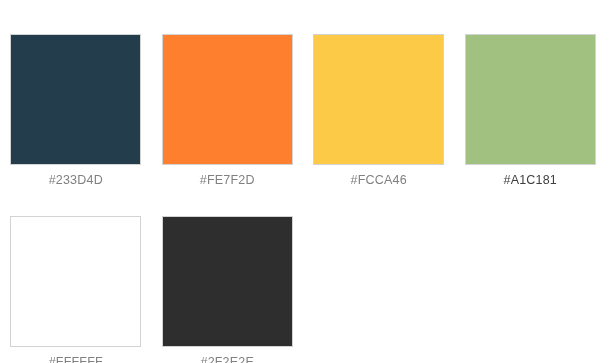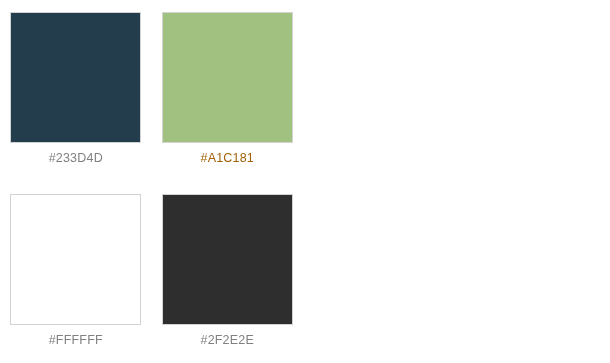--- a/index.html
+++ b/index.html
@@ -27,20 +27,21 @@
     box-sizing: border-box;
   }
   .swatch-cell {
     width: 151.5px;
     height: 181.5px;
     box-sizing: border-box;
     display: flex;
     flex-direction: column;
     align-items: center;
     padding-top: 12px;
+    margin-top: 22px;
   }
   .swatch-chip {
     width: 131px;
     height: 131px;
     box-sizing: border-box;
     border: 1px solid #d3d3d3;
     flex: 0 0 auto;
   }
   .swatch-label {
     margin-top: 8px;
@@ -58,25 +59,33 @@
 
 <div class="palette">
 
   <div class="palette-row">
 
     <div class="swatch-cell">
       <div class="swatch-chip" style="background: rgb(35, 61, 77); border-color: rgb(211, 211, 211);"></div>
       <div class="swatch-label" style="color: rgb(128, 128, 128);">#233D4D</div>
     </div>
 
+    <div class="swatch-cell">
+      <div class="swatch-chip" style="background: rgb(254, 127, 45); border-color: rgb(211, 211, 211);"></div>
+      <div class="swatch-label" style="color: rgb(128, 128, 128);">#FE7F2D</div>
+    </div>
 
+    <div class="swatch-cell">
+      <div class="swatch-chip" style="background: rgb(252, 202, 70); border-color: rgb(211, 211, 211);"></div>
+      <div class="swatch-label" style="color: rgb(128, 128, 128);">#FCCA46</div>
+    </div>
 
     <div class="swatch-cell">
       <div class="swatch-chip" style="background: rgb(161, 193, 129); border-color: rgb(211, 211, 211);"></div>
-      <div class="swatch-label" style="color: #a16207;">#A1C181</div>
+      <div class="swatch-label" style="color: #404040;">#A1C181</div>
     </div>
 
   </div>
 
   <div class="palette-row">
 
     <div class="swatch-cell">
       <div class="swatch-chip" style="background: rgb(255, 255, 255); border-color: rgb(211, 211, 211);"></div>
       <div class="swatch-label" style="color: rgb(128, 128, 128);">#FFFFFF</div>
     </div>

